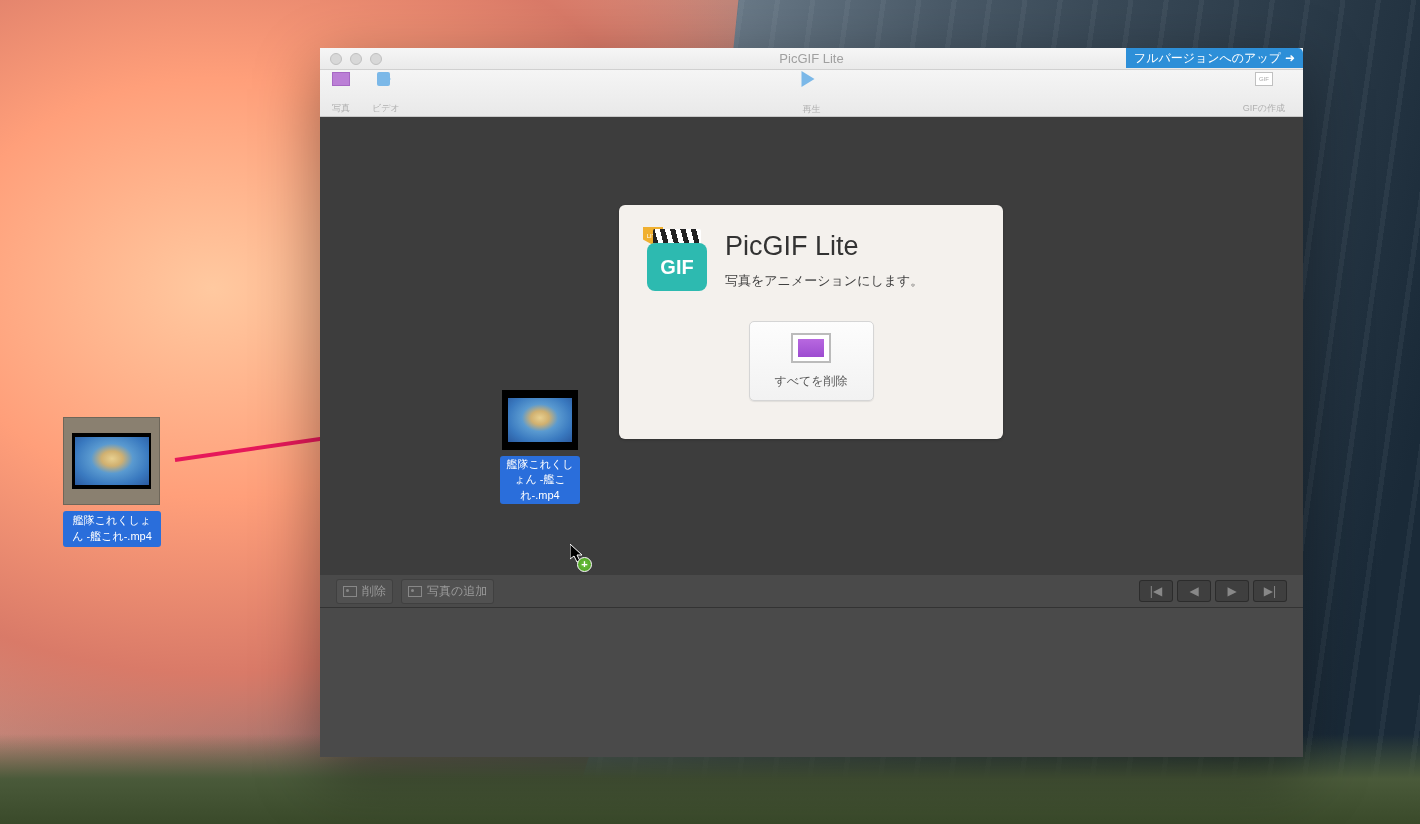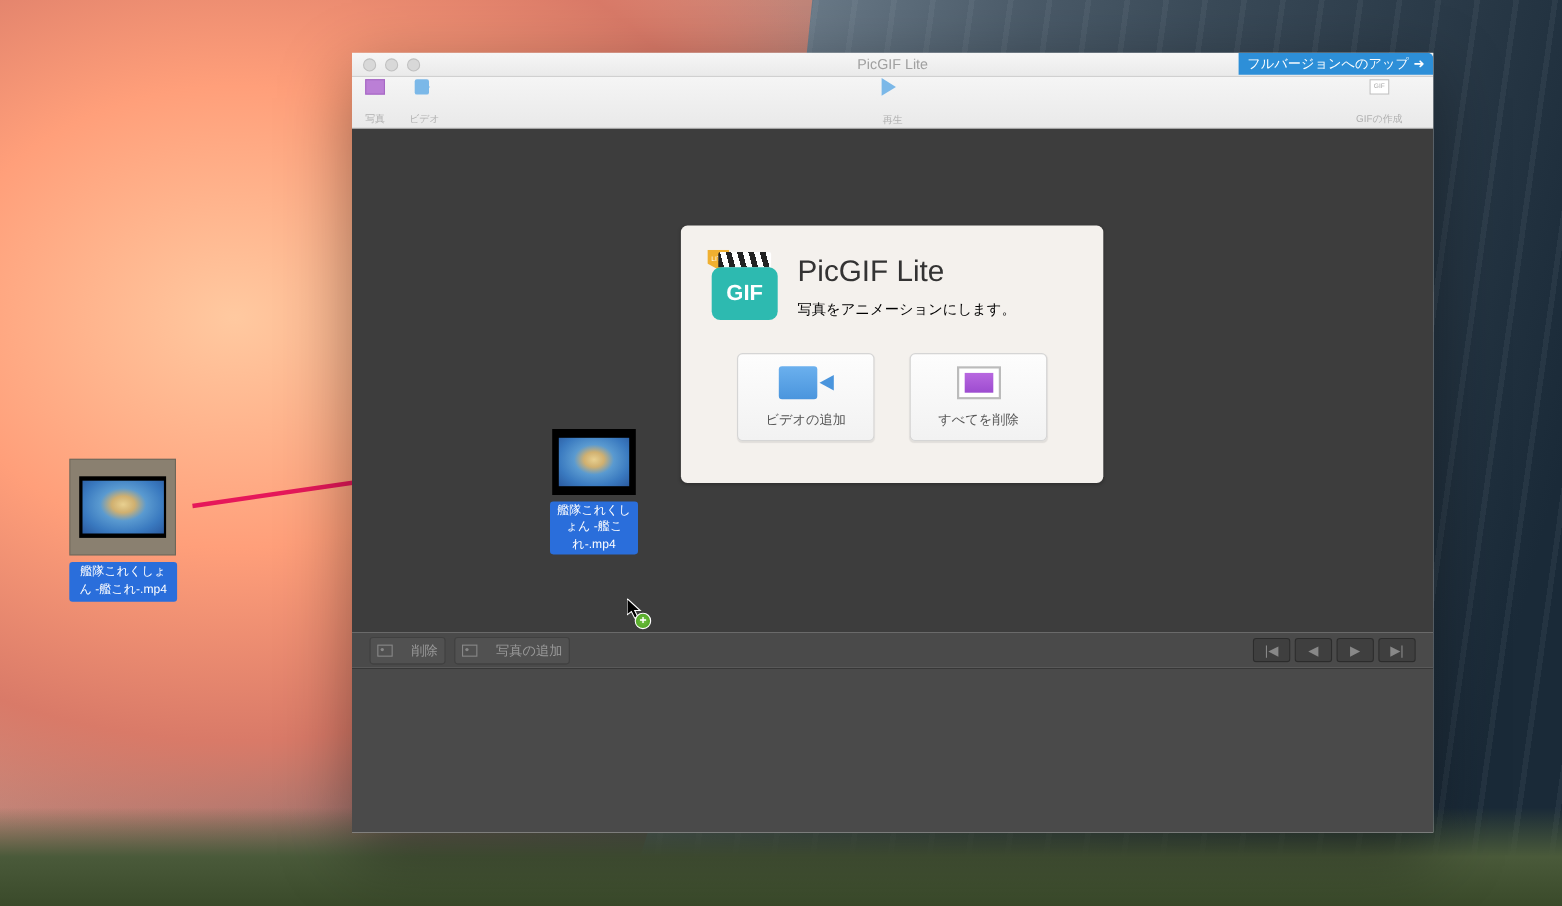--- a/index.html
+++ b/index.html
@@ -50,21 +50,21 @@
 .wtitle{position:absolute;left:0;right:0;text-align:center;color:#a0a0a0;font-size:13px;}
 .upgrade{position:absolute;right:0;top:0;height:20px;background:#2d8fd8;color:#fff;
   font-size:12px;padding:0 8px;display:flex;align-items:center;gap:4px;border-radius:0 5px 0 0;}
 
 .toolbar{height:47px;background:linear-gradient(#f5f5f5,#e9e9e9);display:flex;
   align-items:center;padding:0 12px;border-bottom:1px solid #c8c8c8;position:relative;}
 .tbtn{display:flex;flex-direction:column;align-items:center;gap:16px;margin-right:22px;
   font-size:9px;color:#b0b0b0;}
 .tbtn .ic{width:18px;height:14px;}
 .tbtn.play{position:absolute;left:50%;transform:translateX(-50%);margin:0;}
-.tbtn.gif{margin-left:auto;margin-right:16px;}
+.tbtn.gif{margin-left:auto;margin-right:6px;}
 .ic-photo{background:#bb7fd6;border:1px solid #a668c4;}
 .ic-video{width:20px;height:14px;position:relative;}
 .ic-video::before{content:'';position:absolute;left:0;width:13px;height:14px;
   background:#7bb8e8;border-radius:2px;}
 .ic-video::after{content:'';position:absolute;right:0;top:3px;border:4px solid transparent;
   border-left:6px solid #7bb8e8;}
 .ic-play{width:0;height:0;border:8px solid transparent;border-left:13px solid #7bb8e8;margin-top:0;}
 .ic-gif{width:18px;height:14px;border:1px solid #c0c0c0;background:#fff;font-size:6px;
   color:#aaa;display:flex;align-items:center;justify-content:center;}
 
@@ -79,21 +79,21 @@
 .app-icon .clap{position:absolute;top:-2px;left:6px;width:48px;height:14px;
   background:repeating-linear-gradient(75deg,#222 0,#222 5px,#fff 5px,#fff 10px);
   border-radius:2px 2px 0 0;}
 .app-icon .gif{position:absolute;top:12px;width:60px;height:48px;background:#2dbab0;
   border-radius:8px;color:#fff;font-weight:700;font-size:20px;display:flex;
   align-items:center;justify-content:center;}
 .app-icon .lite{position:absolute;top:-4px;left:-4px;width:20px;height:18px;
   background:#f0b030;font-size:6px;color:#fff;display:flex;align-items:center;
   justify-content:center;clip-path:polygon(0 0,100% 0,100% 70%,50% 100%,0 70%);}
 .welcome-title{font-size:27px;color:#333;font-weight:400;}
-.welcome-sub{font-size:13px;color:#000000;margin-top:10px;}
+.welcome-sub{font-size:13px;color:#404040;margin-top:10px;}
 .btnrow{display:flex;gap:32px;justify-content:center;margin-bottom:16px;}
 .bigbtn{width:125px;height:80px;background:linear-gradient(#fdfdfd,#f2f2f2);
   border:1px solid #d5d5d5;border-radius:5px;display:flex;flex-direction:column;
   align-items:center;justify-content:center;gap:10px;font-size:12px;color:#555;
   box-shadow:0 1px 1px rgba(0,0,0,.08);}
 .bigbtn .bic-v{width:50px;height:30px;position:relative;}
 .bigbtn .bic-v::before{content:'';position:absolute;left:0;width:35px;height:30px;
   background:linear-gradient(#6bb0ee,#4a95dd);border-radius:3px;}
 .bigbtn .bic-v::after{content:'';position:absolute;right:0;top:8px;width:0;height:0;
   border:7px solid transparent;border-right:13px solid #4a95dd;}
@@ -113,21 +113,21 @@
   font-size:11px;padding:1px 4px;border-radius:3px;line-height:1.4;max-width:120px;}
 .cursor{position:absolute;left:250px;top:427px;width:14px;height:20px;}
 .cursor svg{position:absolute;}
 .plus-badge{position:absolute;left:257px;top:440px;width:15px;height:15px;
   background:radial-gradient(#6ec040,#4ca020);border:1px solid #fff;border-radius:50%;
   color:#fff;font-size:11px;line-height:13px;text-align:center;font-weight:700;}
 
 
 .toolstrip{height:32px;background:#4a4a4a;display:flex;align-items:center;
   padding:0 16px;gap:8px;color:#9a9a9a;font-size:12px;}
-.ts-btn{display:flex;align-items:center;gap:17px;padding:3px 6px;border-radius:3px;
+.ts-btn{display:flex;align-items:center;gap:5px;padding:3px 6px;border-radius:3px;
   background:rgba(255,255,255,.04);border:1px solid rgba(0,0,0,.2);}
 .ts-icon{width:14px;height:11px;border:1px solid #888;position:relative;}
 .ts-icon::after{content:'';position:absolute;top:2px;left:2px;width:3px;height:3px;
   background:#888;border-radius:50%;}
 .ts-nav{margin-left:auto;display:flex;gap:4px;}
 .nav-b{width:34px;height:22px;background:rgba(0,0,0,.15);border:1px solid rgba(0,0,0,.3);
   border-radius:3px;display:flex;align-items:center;justify-content:center;color:#888;}
 .thumbstrip{height:150px;background:#4a4a4a;border-top:1px solid #333;}
 </style>
 </head>
@@ -196,24 +196,20 @@
           <div class="clap"></div>
           <div class="gif">GIF</div>
         </div>
         <div>
           <div class="welcome-title">PicGIF Lite</div>
           <div class="welcome-sub">写真をアニメーションにします。</div>
         </div>
       </div>
       <div class="btnrow">
         <div class="bigbtn">
-          <div class="bic-v"></div>
-          <span>ビデオの追加</span>
-        </div>
-        <div class="bigbtn">
           <div class="bic-p"></div>
           <span>すべてを削除</span>
         </div>
       </div>
     </div>
 
     <div class="ghost">
       <div class="g-img">
           <div class="g-pic"></div>
         </div>

